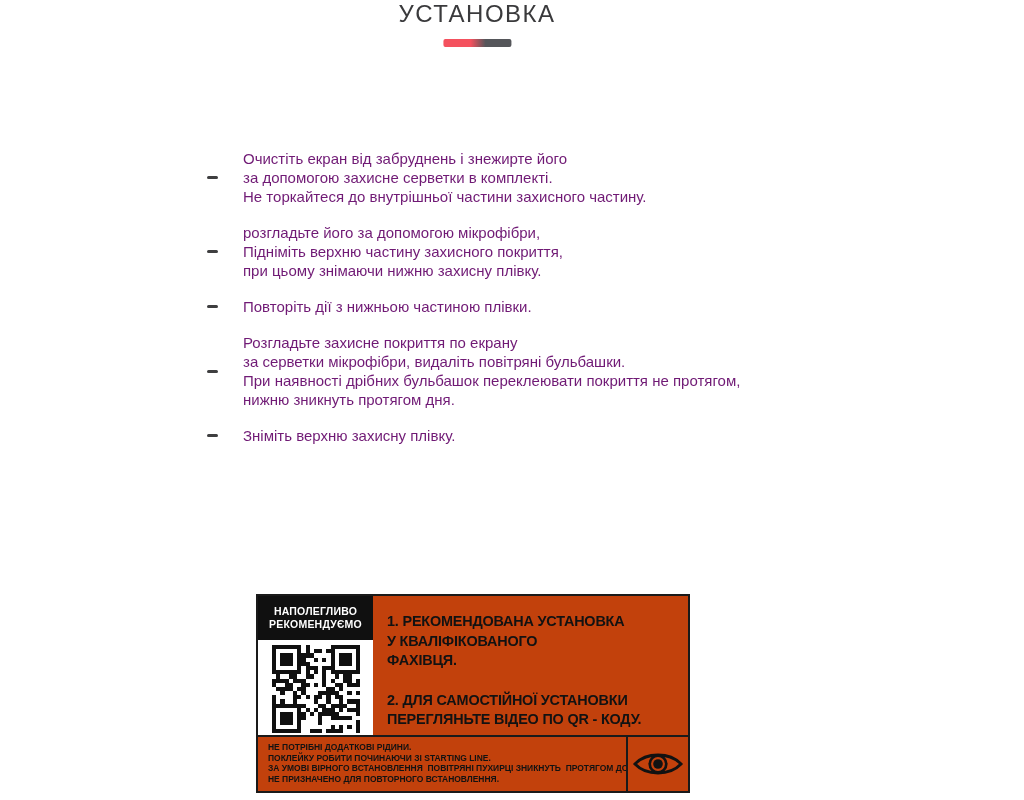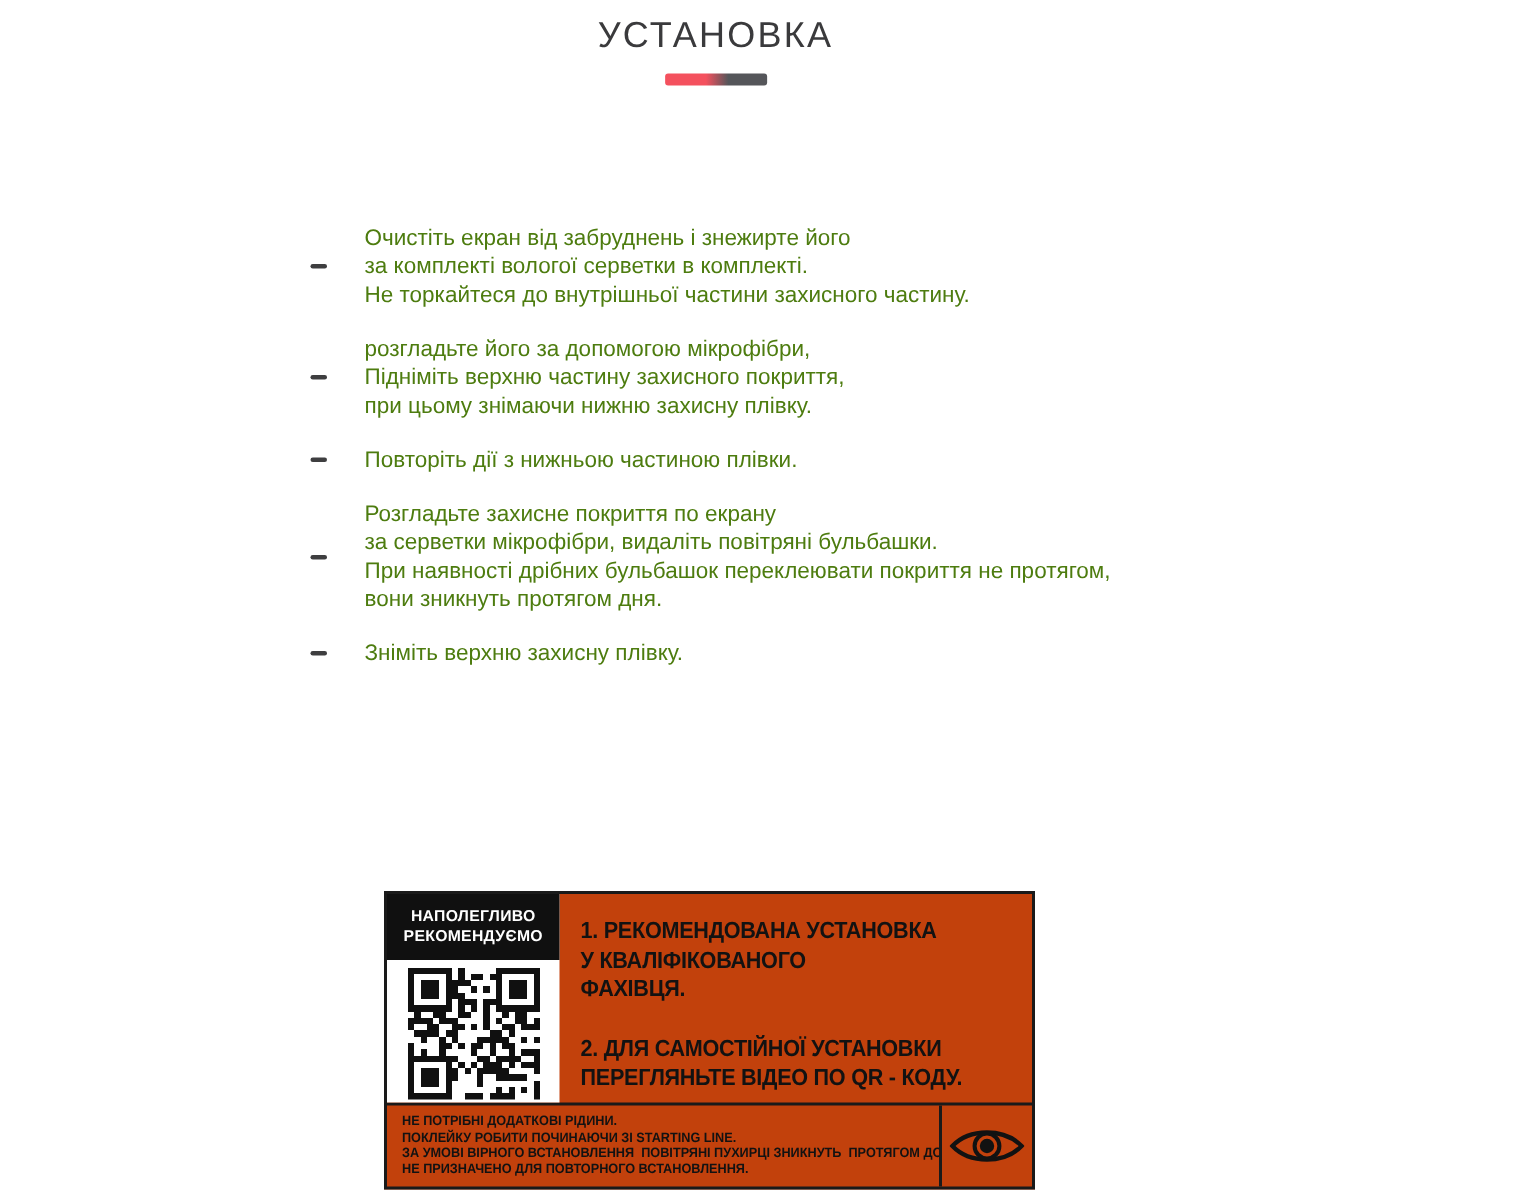--- a/index.html
+++ b/index.html
@@ -4,30 +4,30 @@
 <style>
   html,body{margin:0;padding:0;background:#ffffff;}
   body{
     width:1024px;height:800px;position:relative;overflow:hidden;
     font-family:"Liberation Sans",sans-serif;
     -webkit-font-smoothing:antialiased;
   }
   .page{position:absolute;inset:0;background:#fff;}
 
   
-  .header{position:absolute;left:477px;top:10px;transform:translateX(-50%);text-align:center;}
+  .header{position:absolute;left:477px;top:0;transform:translateX(-50%);text-align:center;}
   .title{margin:0;font-size:24px;font-weight:500;letter-spacing:1.5px;color:#3a3a3c;white-space:nowrap;}
   .divider{width:68px;height:8px;margin:11px auto 0;border-radius:2px;
     background:linear-gradient(90deg,#f4515e 0%,#f4515e 40%,#55565a 62%,#55565a 100%);}
 
   
   .instructions{position:absolute;left:207px;top:149px;width:600px;}
   .item{display:flex;align-items:center;margin-bottom:17px;}
   .dash{flex:none;width:11px;height:3px;border-radius:1.5px;background:#3e3e40;margin-right:25px;}
-  .line{font-size:15px;line-height:19px;color:#4d7c0f;white-space:nowrap;}
+  .line{font-size:15px;line-height:19px;color:#701a75;white-space:nowrap;}
 
   
   .rec-box{position:absolute;left:256px;top:594px;width:430px;height:195px;
     border:2px solid #1a1a1a;display:flex;flex-direction:column;background:#c2410c;}
   .rec-top{flex:none;height:139px;border-bottom:2px solid #1a1a1a;display:flex;}
   .rec-left{flex:none;width:115px;display:flex;flex-direction:column;align-items:center;background:#fff;}
   .badge{width:100%;height:44px;background:#101010;color:#ffffff;display:flex;flex-direction:column;
     align-items:center;justify-content:center;text-align:center;
     font-size:10.5px;font-weight:bold;line-height:13.5px;letter-spacing:0.2px;}
   .qr-wrap{margin-top:5px;width:94px;height:88px;display:flex;align-items:center;justify-content:center;background:#fff;}
@@ -51,21 +51,21 @@
   <div class="header">
     <h1 class="title">УСТАНОВКА</h1>
     <div class="divider"></div>
   </div>
 
   <div class="instructions">
       <div class="item">
         <span class="dash"></span>
         <div class="item-text">
           <div class="line">Очистіть екран від забруднень і знежирте його</div>
-          <div class="line">за комплекті вологої серветки в комплекті.</div>
+          <div class="line">за допомогою захисне серветки в комплекті.</div>
           <div class="line">Не торкайтеся до внутрішньої частини захисного частину.</div>
         </div>
       </div>
       <div class="item">
         <span class="dash"></span>
         <div class="item-text">
           <div class="line">розгладьте його за допомогою мікрофібри,</div>
           <div class="line">Підніміть верхню частину захисного покриття,</div>
           <div class="line">при цьому знімаючи нижню захисну плівку.</div>
         </div>
@@ -75,21 +75,21 @@
         <div class="item-text">
           <div class="line">Повторіть дії з нижньою частиною плівки.</div>
         </div>
       </div>
       <div class="item">
         <span class="dash"></span>
         <div class="item-text">
           <div class="line">Розгладьте захисне покриття по екрану</div>
           <div class="line">за серветки мікрофібри, видаліть повітряні бульбашки.</div>
           <div class="line">При наявності дрібних бульбашок переклеювати покриття не протягом,</div>
-          <div class="line">вони зникнуть протягом дня.</div>
+          <div class="line">нижню зникнуть протягом дня.</div>
         </div>
       </div>
       <div class="item">
         <span class="dash"></span>
         <div class="item-text">
           <div class="line">Зніміть верхню захисну плівку.</div>
         </div>
       </div>
     </div>
 

